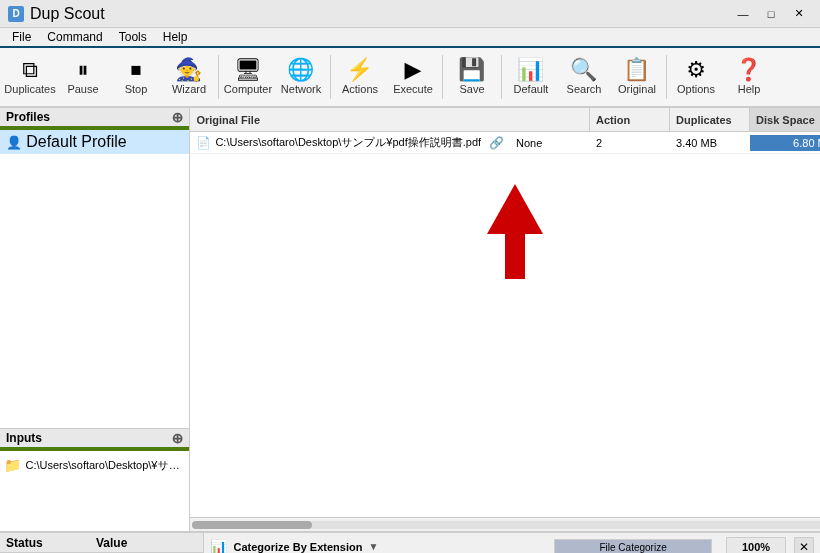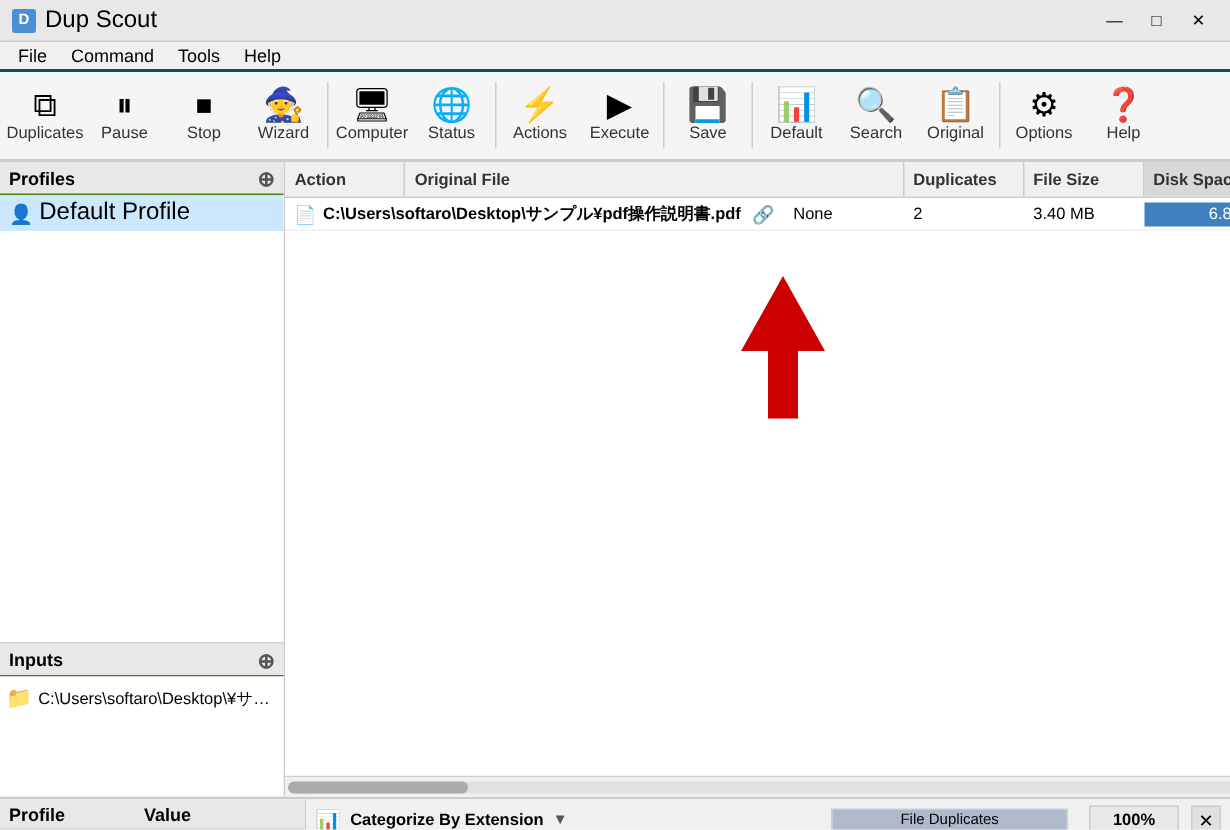--- a/index.html
+++ b/index.html
@@ -71,21 +71,21 @@
       display: flex;
       flex-direction: column;
       border-right: 1px solid #ccc;
     }
     .panel-header {
       background: #e8e8e8;
       height: 22px;
       display: flex;
       align-items: center;
       padding: 0 6px;
-      border-bottom: 1px solid #4d7c0f;
+      border-bottom: 4px solid #4d7c0f;
       font-weight: bold;
       font-size: 11px;
     }
     .panel-header-icon { margin-left: auto; cursor: pointer; font-size: 14px; color: #555; }
     .profiles-list { flex: 1; background: white; overflow: hidden; }
     .profile-item {
       display: flex;
       align-items: center;
       padding: 3px 6px;
       cursor: pointer;
@@ -247,21 +247,21 @@
     <span class="toolbar-btn-icon">🧙</span>
     <span class="toolbar-btn-label">Wizard</span>
   </button>
   <div class="toolbar-separator"></div>
   <button class="toolbar-btn">
     <span class="toolbar-btn-icon">🖥</span>
     <span class="toolbar-btn-label">Computer</span>
   </button>
   <button class="toolbar-btn">
     <span class="toolbar-btn-icon">🌐</span>
-    <span class="toolbar-btn-label">Status</span>
+    <span class="toolbar-btn-label">Network</span>
   </button>
   <div class="toolbar-separator"></div>
   <button class="toolbar-btn">
     <span class="toolbar-btn-icon">⚡</span>
     <span class="toolbar-btn-label">Actions</span>
   </button>
   <button class="toolbar-btn">
     <span class="toolbar-btn-icon">▶</span>
     <span class="toolbar-btn-label">Execute</span>
   </button>
@@ -316,31 +316,30 @@
         <div class="input-item">
           <span class="folder-icon">📁</span>
           <span style="font-size:11px; overflow:hidden; text-overflow:ellipsis; white-space:nowrap; max-width:160px;">C:\Users\softaro\Desktop\¥サンプル¥pdf</span>
         </div>
       </div>
     </div>
   </div>
 
   <div class="right-panel">
     <div class="results-header">
+      <div class="col-header col-original">Original File</div>
       <div class="col-header col-action">Action</div>
-      <div class="col-header col-original">Original File</div>
       <div class="col-header col-duplicates">Duplicates</div>
-      <div class="col-header col-filesize">File Size</div>
       <div class="col-header col-diskspace">Disk Space</div>
     </div>
     <div class="results-body">
       <div class="result-row">
         <div class="result-cell col-original">
           <span class="file-icon">📄</span>
-          <span style="font-size:11px;font-weight:bold;">C:\Users\softaro\Desktop\サンプル¥pdf操作説明書.pdf</span>
+          <span style="font-size:11px;">C:\Users\softaro\Desktop\サンプル¥pdf操作説明書.pdf</span>
           <span style="color:#4080c0; font-size:12px; margin-left:4px;">🔗</span>
         </div>
         <div class="result-cell col-action" style="width:80px;">None</div>
         <div class="result-cell col-duplicates" style="width:80px;">2</div>
         <div class="result-cell col-filesize" style="width:80px;">3.40 MB</div>
         <div class="result-cell col-diskspace">6.80 MB</div>
       </div>
 
       <div style="display:flex; justify-content:center; margin-top:30px;">
         <div style="display:flex; flex-direction:column; align-items:center;">
@@ -354,34 +353,34 @@
         <div class="scrollbar-thumb"></div>
       </div>
     </div>
   </div>
 </div>
 
 <div class="bottom-area">
 
   <div class="stats-panel">
     <div class="stats-header">
-      <span class="stats-col-name">Profile</span>
+      <span class="stats-col-name">Status</span>
       <span class="stats-col-value">Value</span>
     </div>
 
   </div>
 
   <div class="chart-panel">
     <div class="chart-toolbar">
       <span class="chart-icon">📊</span>
       <span class="chart-title-text">Categorize By Extension</span>
       <span class="dropdown-arrow">▼</span>
       <div style="flex:1;"></div>
       <div style="flex:1; height:16px; background:#e0e0e0; border:1px solid #ccc; position:relative; margin: 0 8px;">
         <div style="width:100%; height:100%; background:#b0b8cc;"></div>
-        <span style="position:absolute; left:50%; top:50%; transform:translate(-50%,-50%); font-size:10px;">File Duplicates</span>
+        <span style="position:absolute; left:50%; top:50%; transform:translate(-50%,-50%); font-size:10px;">File Categorize</span>
       </div>
       <div style="width:60px; height:20px; background:#e8e8e8; border:1px solid #ccc; display:flex; align-items:center; justify-content:center; font-size:11px; font-weight:bold;">100%</div>
       <span style="width:20px; height:20px; display:flex; align-items:center; justify-content:center; cursor:pointer; background:#e0e0e0; border:1px solid #ccc; margin-left:2px;">✕</span>
     </div>
 
   </div>
 </div>
 
 </body></html>

